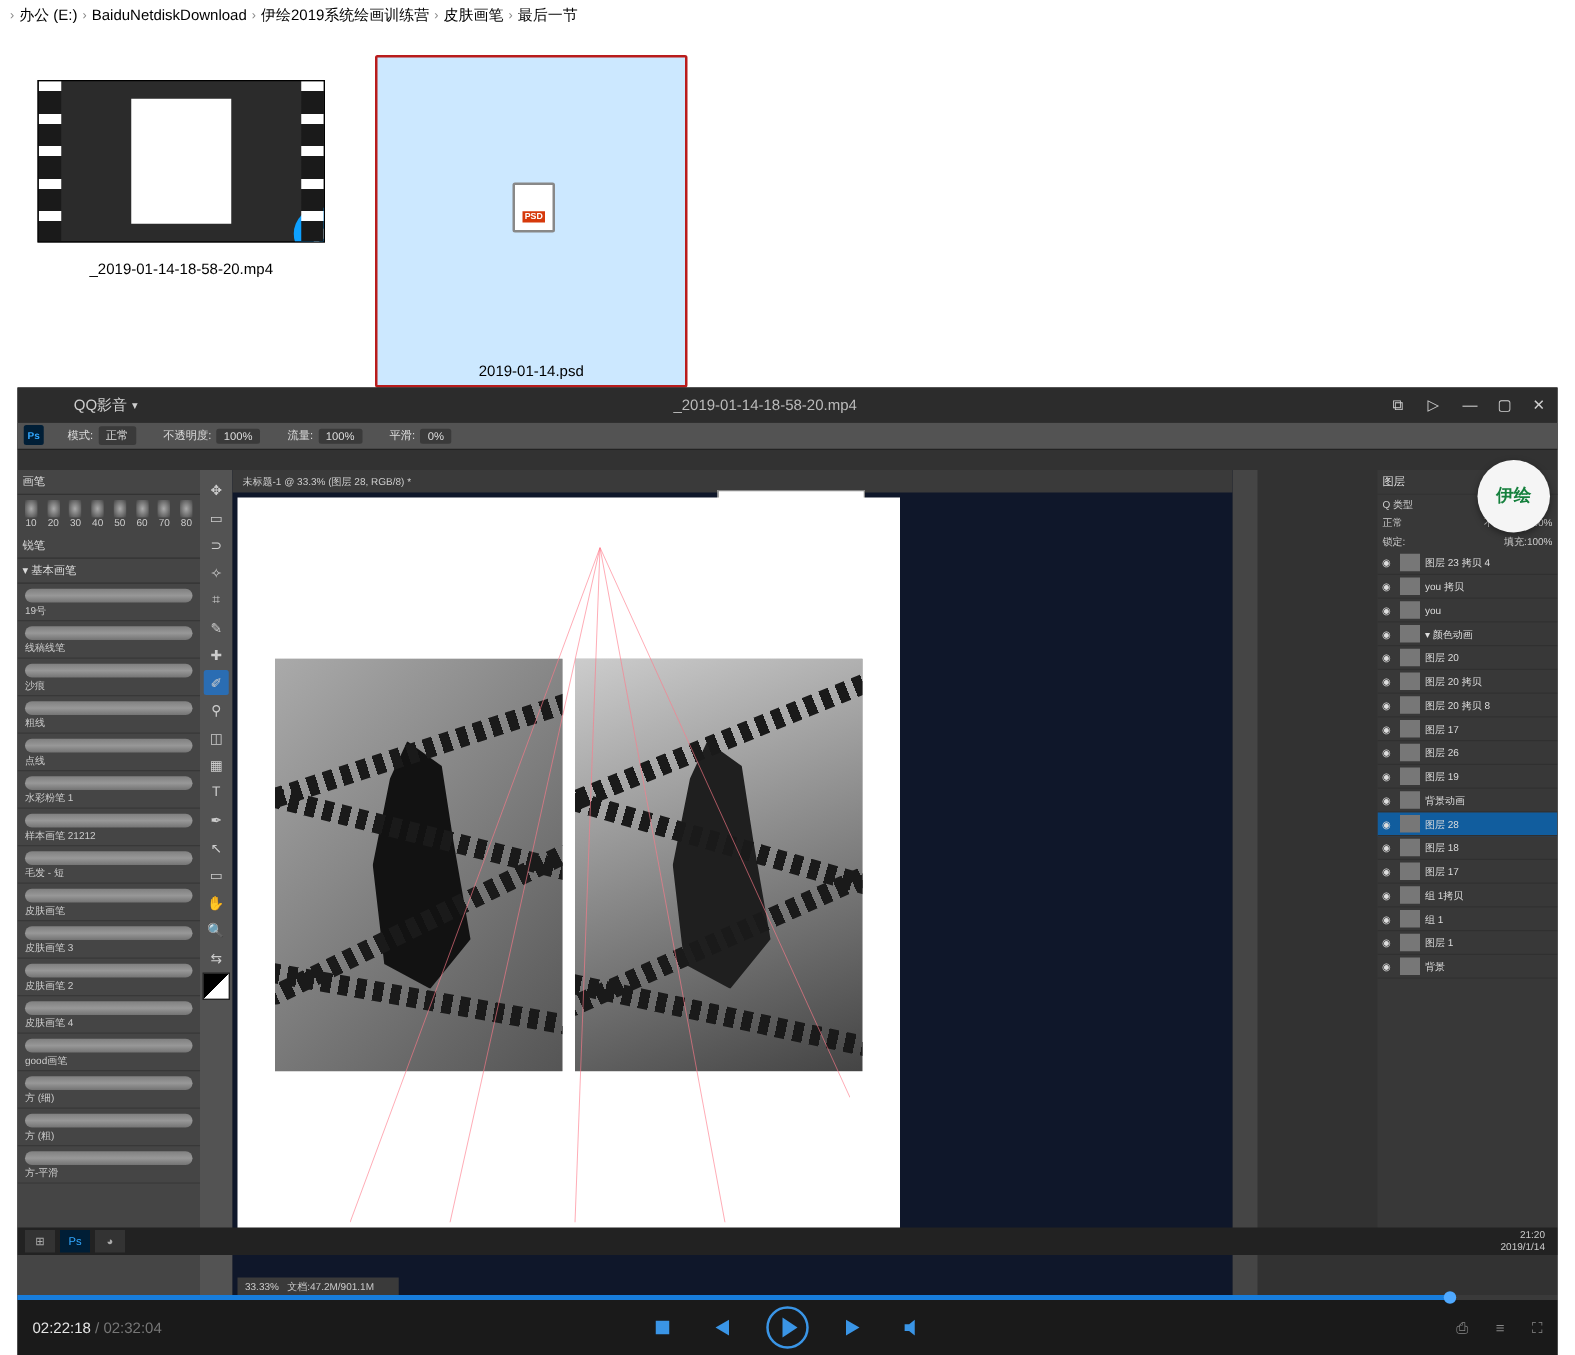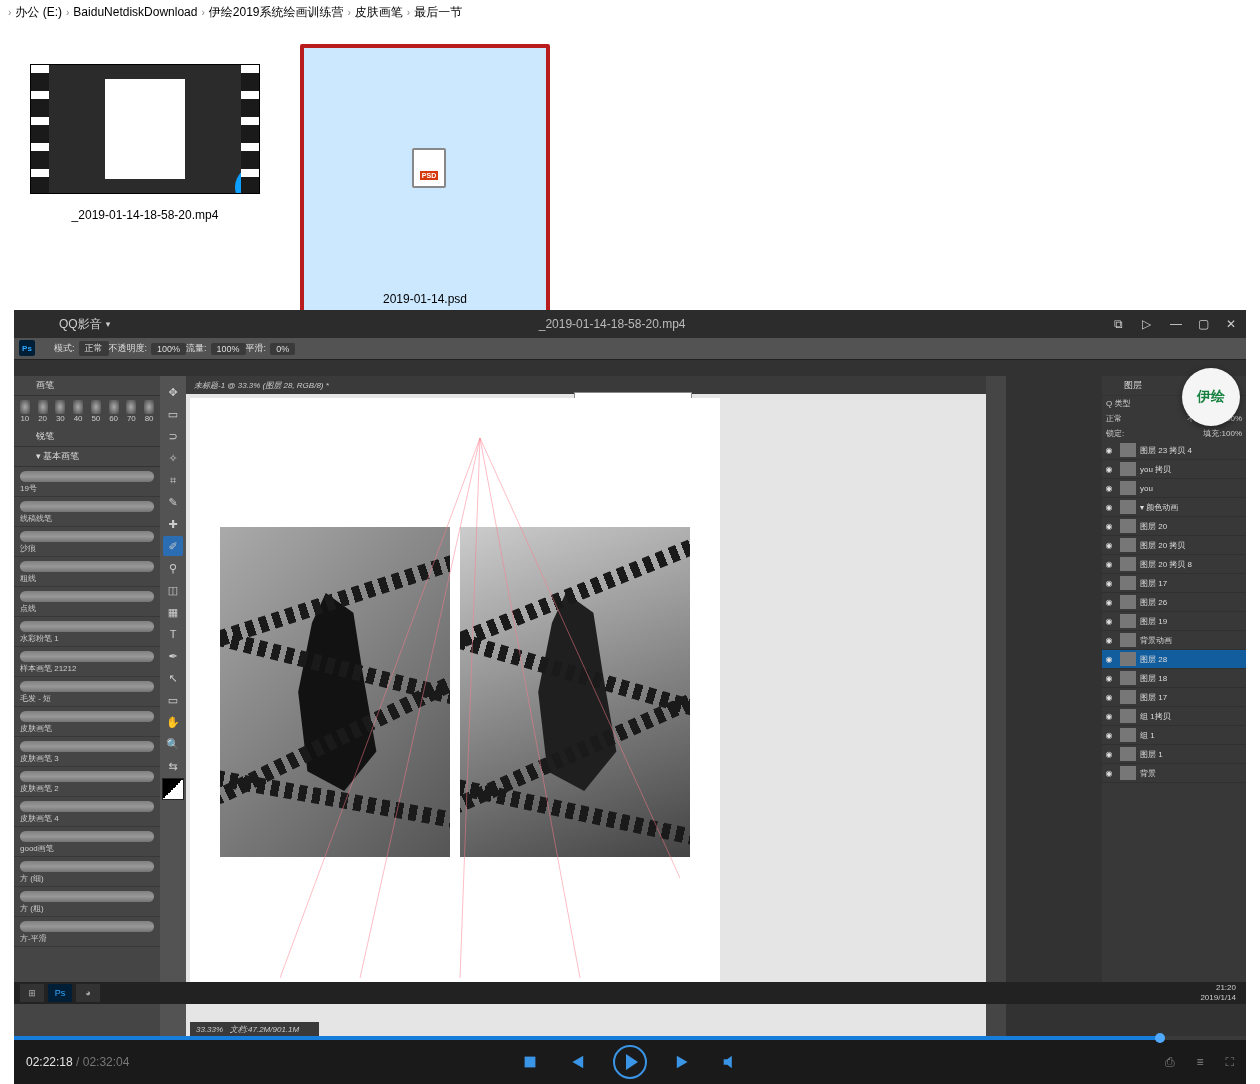--- a/index.html
+++ b/index.html
@@ -7,21 +7,21 @@
 
 
 .explorer { height: 298px; background: #fff; }
 .breadcrumb { height: 24px; display: flex; align-items: center; padding-left: 6px; font-size: 12px; color: #000; }
 .breadcrumb span { margin: 0 2px; }
 .breadcrumb .sep { color: #888; font-size: 10px; }
 
 
 .files { display: flex; gap: 30px; padding: 20px 20px 0 20px; }
 .file-tile { width: 250px; text-align: center; }
-.file-tile.selected { background: #cce8ff; border: 4px solid #b91c1c; border-radius: 2px; }
+.file-tile.selected { background: #cce8ff; border: 2px solid #b91c1c; border-radius: 2px; }
 .thumb { width: 230px; height: 130px; margin: 20px auto 10px; display: flex; align-items: center; justify-content: center; }
 .thumb.video { background: #2b2b2b; border: 1px solid #000; position: relative; }
 .thumb.video::before, .thumb.video::after { content: ""; position: absolute; top: 0; bottom: 0; width: 18px; background: repeating-linear-gradient(to bottom, #fff 0 8px, #1a1a1a 8px 26px); }
 .thumb.video::before { left: 0; }
 .thumb.video::after { right: 0; }
 .thumb.video .page { width: 80px; height: 100px; background: #fff; }
 .play-badge { position: absolute; right: -18px; bottom: -15px; width: 42px; height: 42px; border-radius: 50%; background: #0da0ff; display: flex; align-items: center; justify-content: center; }
 .play-badge::after { content: ""; width: 0; height: 0; border-left: 14px solid #fff; border-top: 9px solid transparent; border-bottom: 9px solid transparent; margin-left: 3px; }
 .thumb.psd { width: 250px; height: 240px; margin: 0; display: flex; flex-direction: column; align-items: center; justify-content: center; }
 .psd-icon { width: 34px; height: 40px; background: #fff; border: 2px solid #888; border-radius: 2px; display: flex; align-items: flex-end; justify-content: center; }
@@ -35,40 +35,40 @@
 .titlebar .title-file { flex: 1; text-align: center; color: #bbb; }
 .titlebar .win-btns { display: flex; gap: 14px; align-items: center; }
 .win-btn { width: 14px; height: 14px; display: block; }
 
 
 .video { flex: 1; background: #323232; position: relative; overflow: hidden; }
 
 
 .ps-menu { height: 16px; background: #454545; display: flex; align-items: center; font-size: 9px; color: #ddd; gap: 10px; padding-left: 28px; }
 .ps-logo { position: absolute; left: 5px; top: 2px; width: 16px; height: 16px; background: linear-gradient(#001e36,#001e36); border-radius: 2px; display: flex; align-items: center; justify-content: center; color: #31a8ff; font-size: 8px; font-weight: bold; }
-.ps-options { height: 22px; background: #535353; border-bottom: 1px solid #222; display: flex; align-items: center; font-size: 9px; color: #ddd; gap: 0; padding-left: 40px; }
+.ps-options { height: 22px; background: #535353; border-bottom: 1px solid #222; display: flex; align-items: center; font-size: 9px; color: #ddd; gap: 22px; padding-left: 40px; }
 .ps-options .field { display: flex; align-items: center; gap: 4px; }
 .ps-options .val { background: #3a3a3a; padding: 1px 6px; border-radius: 2px; }
 
 .ps-body { position: absolute; left: 0; right: 0; top: 38px; bottom: 0; display: flex; }
 .left-panel { width: 146px; background: #454545; display: flex; flex-direction: column; }
-.panel-head { font-size: 9px; color: #ddd; padding: 3px 22px; border-bottom: 1px solid #333; }
+.panel-head { font-size: 9px; color: #ddd; padding: 3px 4px; border-bottom: 1px solid #333; }
 .brush-row { display: flex; gap: 4px; padding: 4px; }
 .brush-dot { width: 14px; text-align: center; font-size: 8px; color: #ccc; }
 .brush-dot .dot { width: 10px; height: 14px; background: radial-gradient(ellipse, #aaa, transparent); margin: 0 auto; }
 .brush-list { overflow: hidden; }
 .brush-item { height: 30px; border-bottom: 1px solid #383838; position: relative; }
 .brush-item .stroke { position: absolute; inset: 4px 6px 14px; background: linear-gradient(#999,#bbb,#888); border-radius: 6px; opacity: .7; }
 .brush-item .label { position: absolute; left: 6px; bottom: 2px; font-size: 8px; color: #ccc; }
 
 .toolbar { width: 26px; background: #535353; display: flex; flex-direction: column; align-items: center; gap: 2px; padding-top: 6px; }
 .tool { width: 20px; height: 20px; display: flex; align-items: center; justify-content: center; color: #ccc; font-size: 11px; }
 .tool.active { background: #2a6db3; border-radius: 2px; }
 
-.canvas-area { flex: 1; background: #e5e5e5; position: relative; font-style: italic; }
+.canvas-area { flex: 1; background: #0f172a; position: relative; }
 .doc-tab { height: 18px; background: #3a3a3a; font-size: 8px; color: #ccc; display: flex; align-items: center; padding-left: 8px; }
 .canvas { position: absolute; left: 4px; top: 22px; width: 530px; height: 588px; background: #fff; display: flex; align-items: center; justify-content: center; gap: 10px; }
 .art { width: 230px; height: 330px; background: #888; position: relative; overflow: hidden; }
 .art .grad { position: absolute; inset: 0; background: linear-gradient(135deg, #aaa, #555); }
 .art .figure { position: absolute; left: 30%; top: 20%; width: 40%; height: 60%; background: #121212; clip-path: polygon(40% 0,70% 10%,80% 40%,95% 80%,60% 100%,20% 90%,10% 50%,25% 15%); }
 .art2 .grad { background: linear-gradient(160deg, #ccc, #444); }
 .chain { position: absolute; height: 16px; left: -20px; right: -20px; background: repeating-linear-gradient(90deg,#1a1a1a 0 8px,transparent 8px 14px); border-radius: 8px; }
 .guide { position: absolute; left: 90px; top: 40px; width: 400px; height: 540px; pointer-events: none; }
 .guide line { stroke: #ff7a8a; stroke-width: 0.5; }
 .ref-sketch { position: absolute; left: 388px; top: 16px; width: 118px; height: 164px; background: #fff; border: 1px solid #888; }

